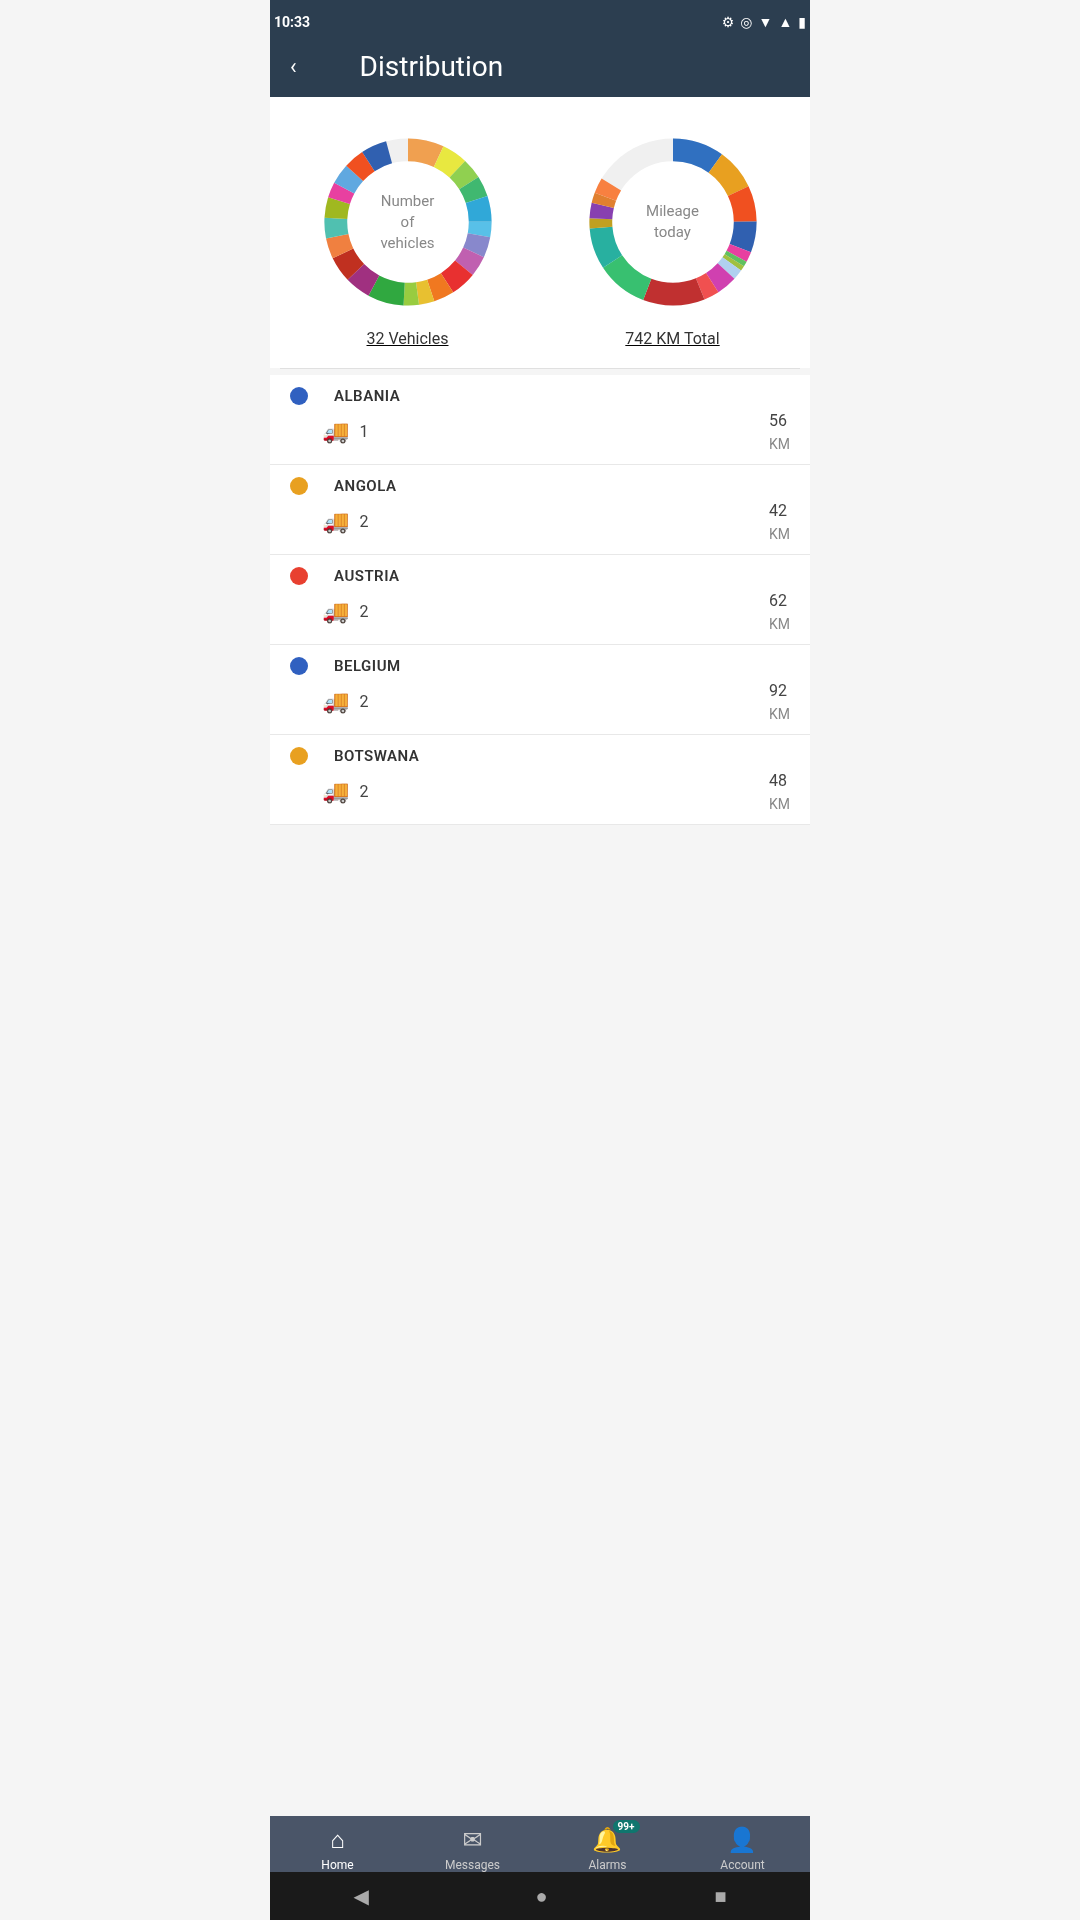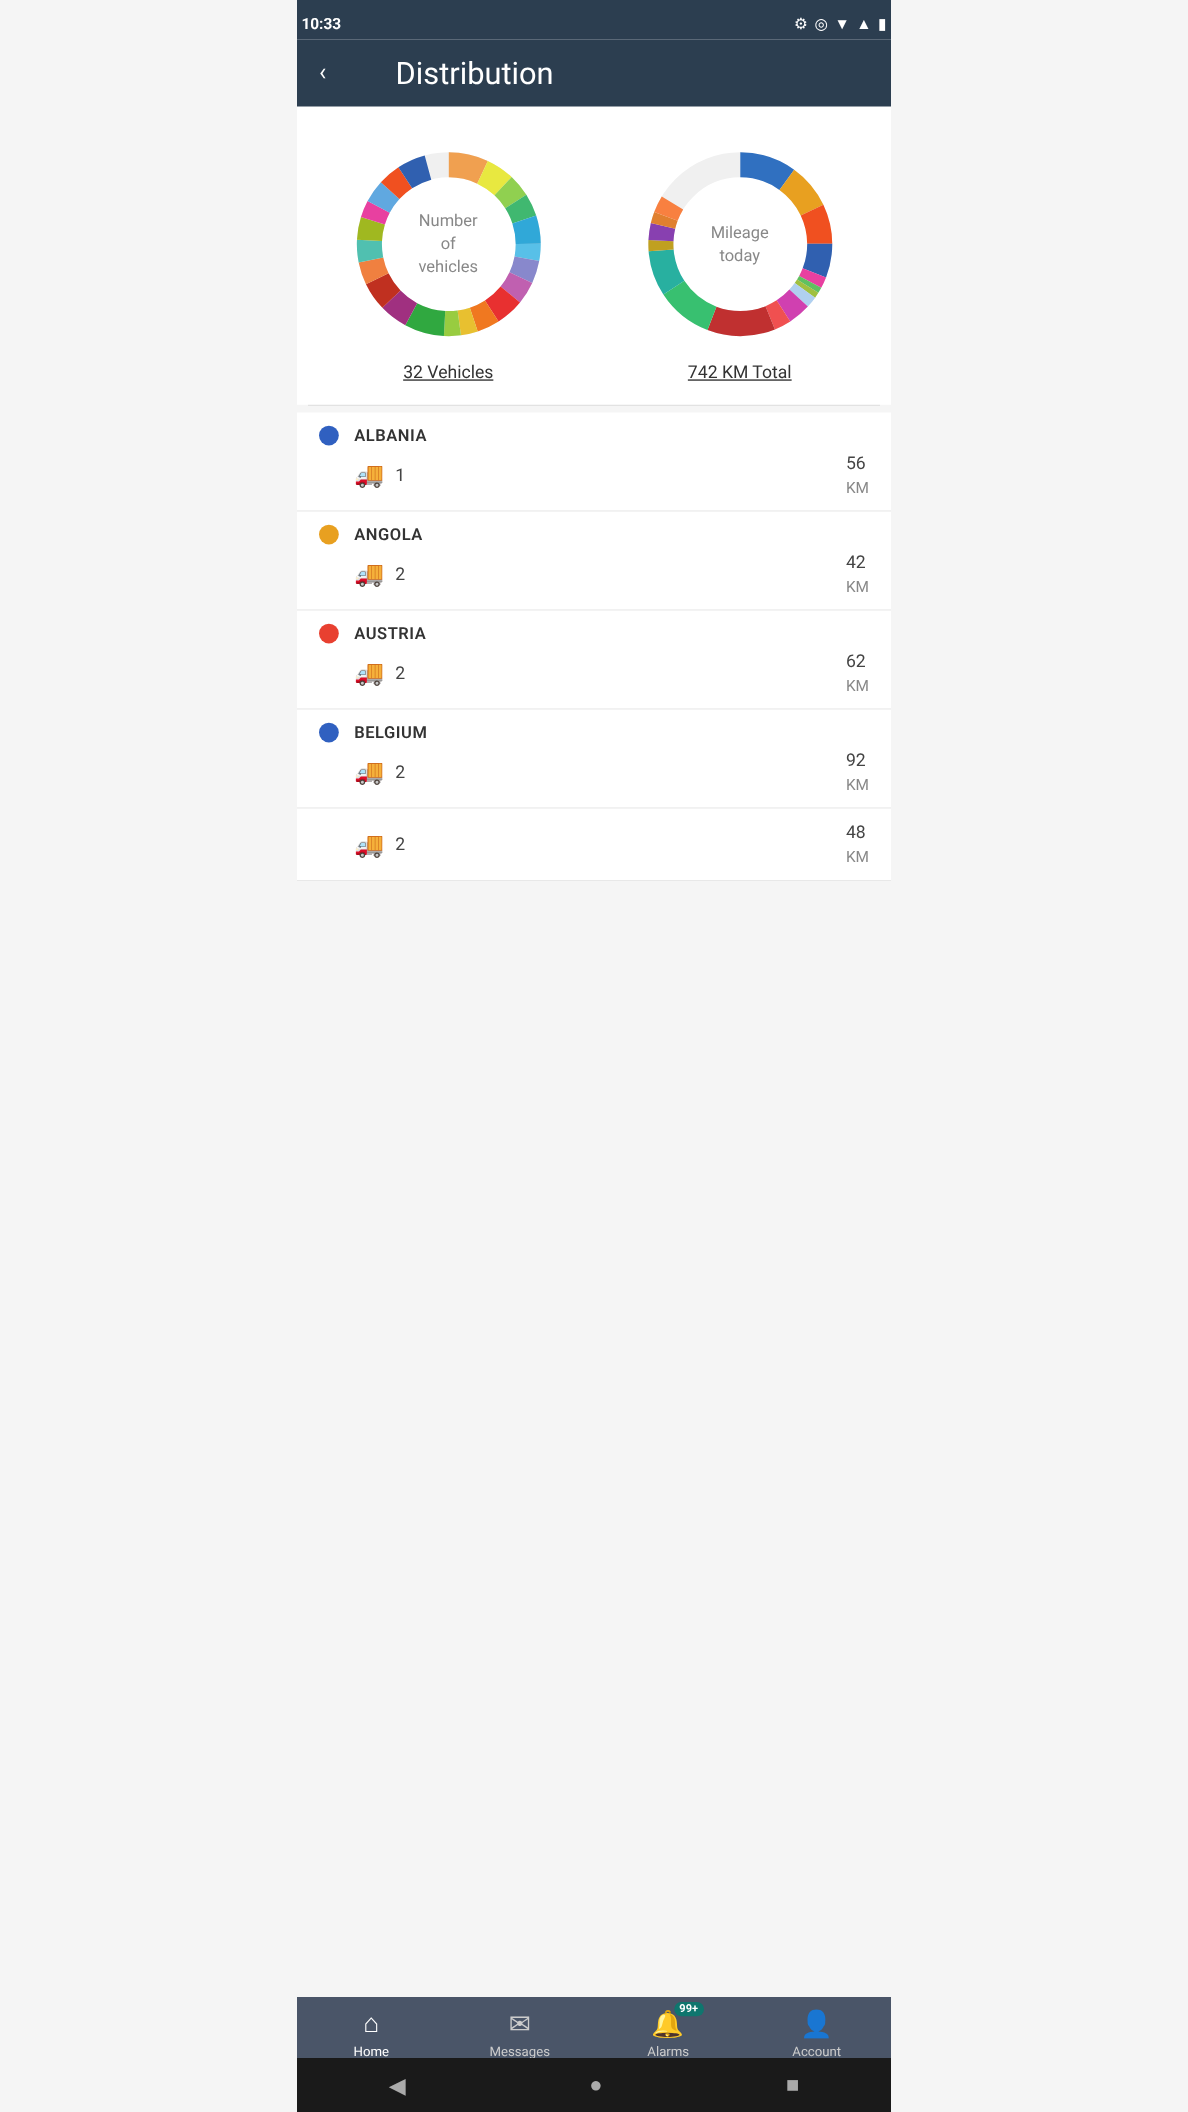--- a/index.html
+++ b/index.html
@@ -104,21 +104,21 @@
       background: white;
       margin-top: 6px;
     }
     .country-item {
       padding: 12px 20px 8px;
       border-bottom: 1px solid #e8e8e8;
     }
     .country-header {
       display: flex;
       align-items: flex-start;
-      gap: 14px;
+      gap: 26px;
       margin-bottom: 6px;
     }
     .country-dot {
       width: 18px;
       height: 18px;
       border-radius: 50%;
       flex-shrink: 0;
     }
     .country-name {
       font-size: 15px;
@@ -382,20 +382,24 @@
           <span class="truck-icon">🚚</span>
           <span class="vehicle-count">2</span>
         </div>
         <div class="mileage-info">
           <span class="mileage-value">92</span>
           <span class="mileage-unit">KM</span>
         </div>
       </div>
     </div>
       <div class="country-item">
+      <div class="country-header">
+        <div class="country-dot" style="background:#e8a020"></div>
+        <span class="country-name">BOTSWANA</span>
+      </div>
       <div class="country-details">
         <div class="country-vehicle-info">
           <span class="truck-icon">🚚</span>
           <span class="vehicle-count">2</span>
         </div>
         <div class="mileage-info">
           <span class="mileage-value">48</span>
           <span class="mileage-unit">KM</span>
         </div>
       </div>

